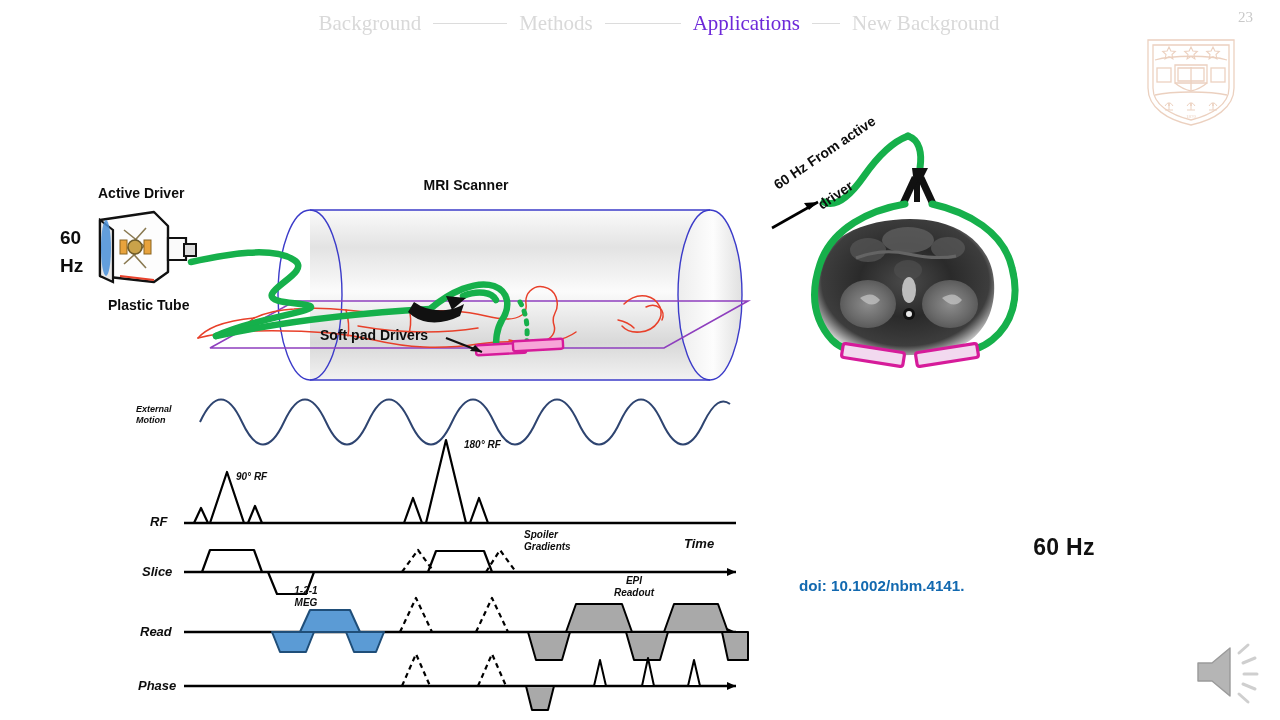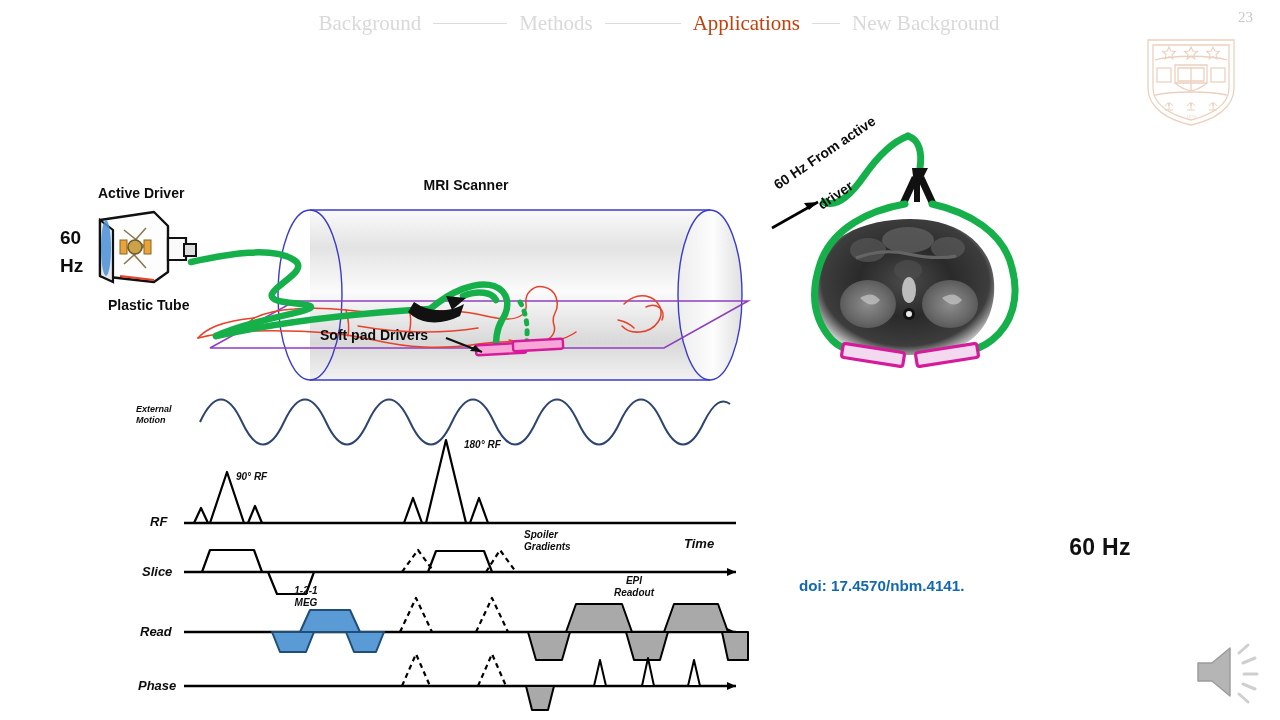--- a/index.html
+++ b/index.html
@@ -7,35 +7,35 @@
     width:1280px;height:720px;overflow:hidden;position:relative;
     background:#ffffff;
     font-family:"Liberation Sans",sans-serif;
   }
   .slide{position:absolute;inset:0;}
 
   
   .nav{position:absolute;top:8px;left:0;width:1280px;height:30px;
        display:flex;align-items:center;justify-content:center;gap:0;margin-left:19px;}
   .nav-item{font-family:"Liberation Serif",serif;font-size:21px;color:#d9d9d9;white-space:nowrap;}
-  .nav-item.active{color:#c2410c;}
+  .nav-item.active{color:#6d28d9;}
   .nav-rule{display:inline-block;height:1px;background:#dcdcdc;margin:0 12px;vertical-align:middle;}
   .r1{width:74px}.r2{width:76px}.r3{width:28px}
   .slide-num{position:absolute;top:9px;right:27px;font-family:"Liberation Serif",serif;
              font-size:15px;color:#c9c9c9;}
 
   
   .crest{position:absolute;top:36px;right:40px;width:98px;height:92px;opacity:.55;}
 
   
   .title{position:absolute;left:98px;top:74px;font-family:"Liberation Serif",serif;
          font-size:51px;color:#bf1540;letter-spacing:.5px;}
 
   
-  .hz-head{position:absolute;left:1100px;top:534px;transform:translateX(-50%);
+  .hz-head{position:absolute;left:1064px;top:534px;transform:translateX(-50%);
            font-size:23px;font-weight:bold;color:#111;letter-spacing:.3px;}
   .cite{position:absolute;left:799px;top:575px;width:470px;font-size:15.2px;
         line-height:21.4px;color:#1a1a1a;}
   .cite b{font-weight:bold;}
   .cite .doi{color:#1269b0;font-weight:bold;display:block;}
 
   
   .speaker{position:absolute;right:14px;bottom:12px;width:78px;height:72px;}
 
   
@@ -322,21 +322,21 @@
       <text class="lbl" font-size="14" fill="#111" transform="translate(62,112) rotate(-34)">driver</text>
 
       <path d="M12 130 L58 104" stroke="#000" stroke-width="2.6"></path>
       <path d="M58 104 l-14 1 l5 7z" fill="#000"></path>
     </svg>
   </div>
 
   <div class="hz-head">60 Hz</div>
 
   <div class="cite">
-    <span class="doi">doi: 17.4570/nbm.4141.</span>
+    <span class="doi">doi: 10.1002/nbm.4141.</span>
   </div>
 
   <svg class="speaker" viewBox="0 0 78 72">
     <path d="M10 27 H24 L42 12 V60 L24 45 H10 Z" fill="#b5b5b5" stroke="#9a9a9a" stroke-width="1.4" stroke-linejoin="round"></path>
     <g stroke="#cfcfcf" stroke-width="3" stroke-linecap="round" fill="none">
       <path d="M51 17 L60 9"></path>
       <path d="M55 27 L67 22"></path>
       <path d="M56 38 L69 38"></path>
       <path d="M55 48 L67 53"></path>
       <path d="M51 58 L60 66"></path>

